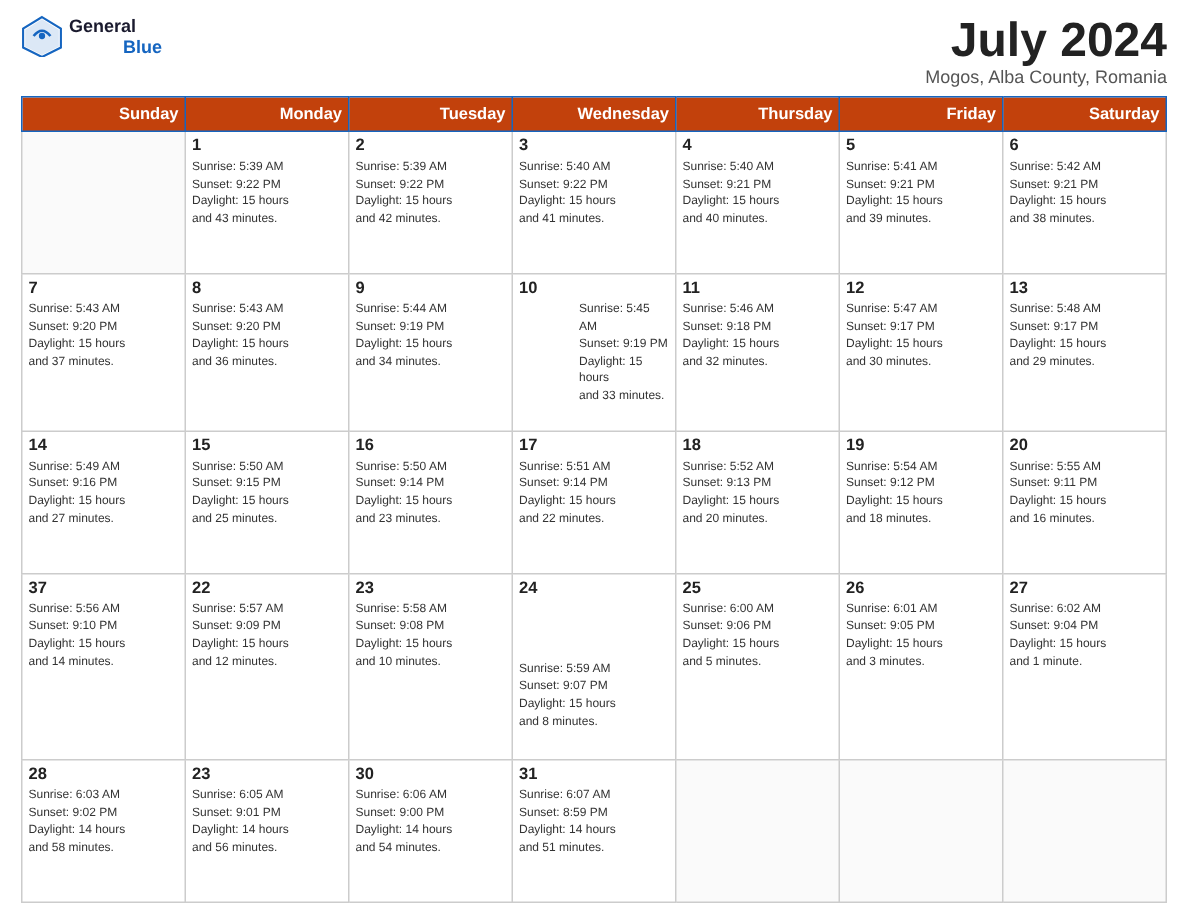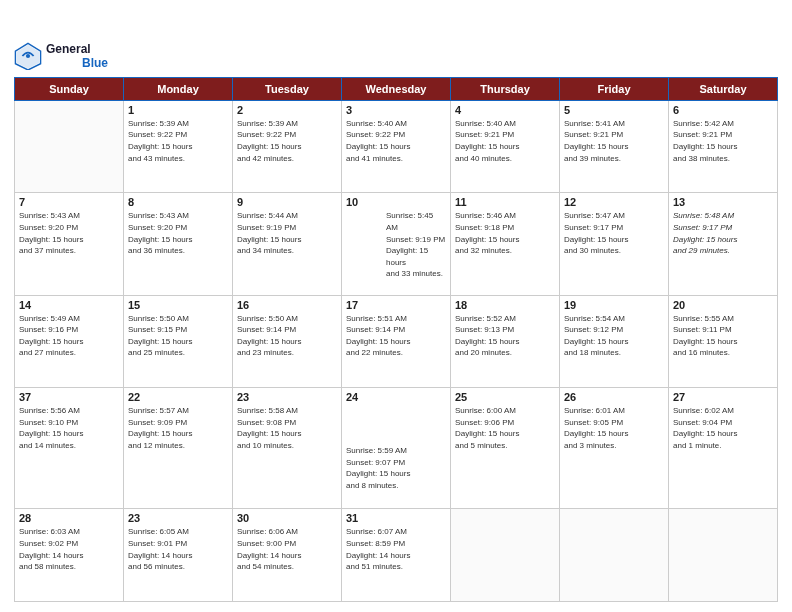--- a/index.html
+++ b/index.html
@@ -20,21 +20,20 @@
     .header {
       display: flex;
       justify-content: space-between;
       align-items: flex-start;
       margin-bottom: 6px;
     }
     .logo-area {
       display: flex;
       align-items: center;
       gap: 4px;
-      margin-top: 32px;
     }
     .logo-text {
       display: flex;
       flex-direction: column;
       font-size: 11px;
       line-height: 1.2;
     }
     .logo-general { font-weight: bold; color: #1a1a2e; font-size: 12px; }
     .logo-blue { font-weight: bold; color: #1565c0; font-size: 12px; padding-left: 36px; }
     .logo-icon {
@@ -56,26 +55,26 @@
       margin-top: 2px;
     }
     .calendar {
       flex: 1;
       border: 1px solid #ccc;
       border-collapse: collapse;
       width: 100%;
       table-layout: fixed;
     }
     .calendar th {
-      background: #7f1d1d;
+      background: #c2410c;
       color: #fff;
       font-size: 11px;
       font-weight: bold;
       padding: 5px 4px;
-      text-align: center;
+      text-align: right;
       border: 1px solid #1565c0;
     }
     .calendar td {
       border: 1px solid #ccc;
       vertical-align: top;
       padding: 3px 4px;
       font-size: 8.5px;
       color: #333;
       height: 82px;
     }
@@ -105,20 +104,24 @@
         <polygon points="20,4 36,14 36,30 20,38 4,30 4,14" fill="#1565c0" opacity="0.15"></polygon>
         <polygon points="20,2 38,13 38,31 20,40 2,31 2,13" fill="none" stroke="#1565c0" stroke-width="2"></polygon>
         <path d="M12,20 Q20,10 28,20" fill="none" stroke="#1565c0" stroke-width="2.5"></path>
         <circle cx="20" cy="20" r="3" fill="#1565c0"></circle>
       </svg>
       <div class="logo-text">
         <span class="logo-general">General</span>
         <span class="logo-blue">Blue</span>
       </div>
     </div>
+    <div class="title-area">
+      <div class="month-title">July 2024</div>
+      <div class="location">Mogos, Alba County, Romania</div>
+    </div>
   </div>
 
   <table class="calendar">
     <thead>
       <tr>
       <th>Sunday</th>
           <th>Monday</th>
           <th>Tuesday</th>
           <th>Wednesday</th>
           <th>Thursday</th>
@@ -210,21 +213,21 @@
           </td>
           <td>
             <span class="day-num">12</span>
             <div class="cell-content" style="white-space: pre-line;">Sunrise: 5:47 AM
 Sunset: 9:17 PM
 Daylight: 15 hours
 and 30 minutes.</div>
           </td>
           <td>
             <span class="day-num">13</span>
-            <div class="cell-content" style="white-space: pre-line; font-style: italic;">Sunrise: 5:48 AM
+            <div class="cell-content" style="white-space: pre-line;">Sunrise: 5:48 AM
 Sunset: 9:17 PM
 Daylight: 15 hours
 and 29 minutes.</div>
           </td>
         </tr>
         <tr>
           <td>
             <span class="day-num">14</span>
             <div class="cell-content" style="white-space: pre-line;">Sunrise: 5:49 AM
 Sunset: 9:16 PM

